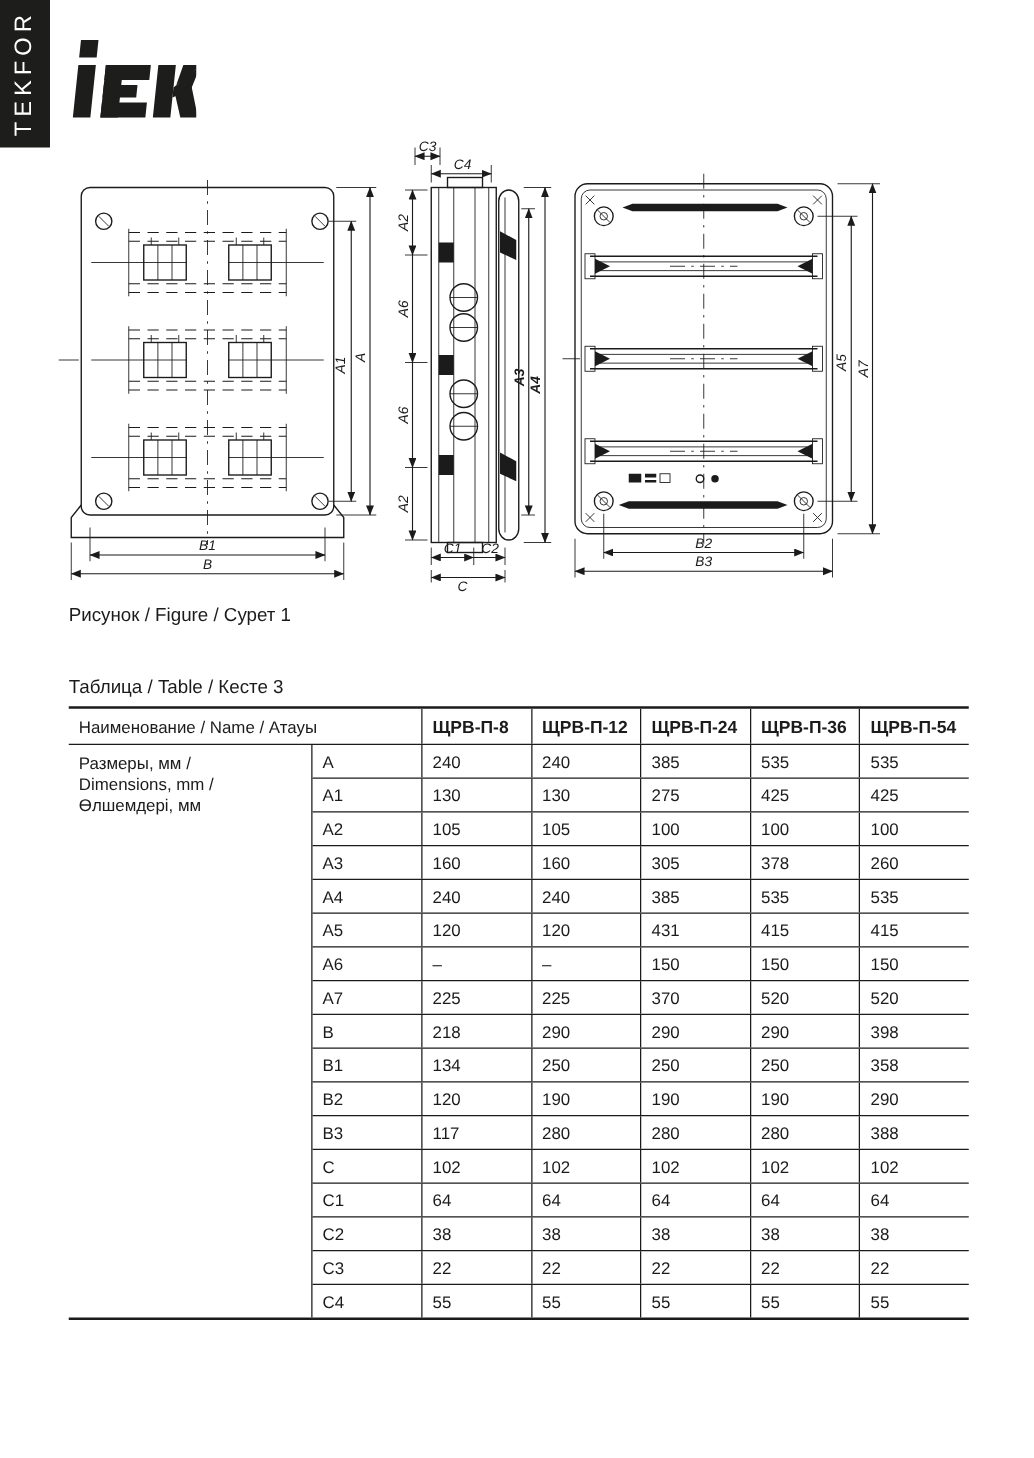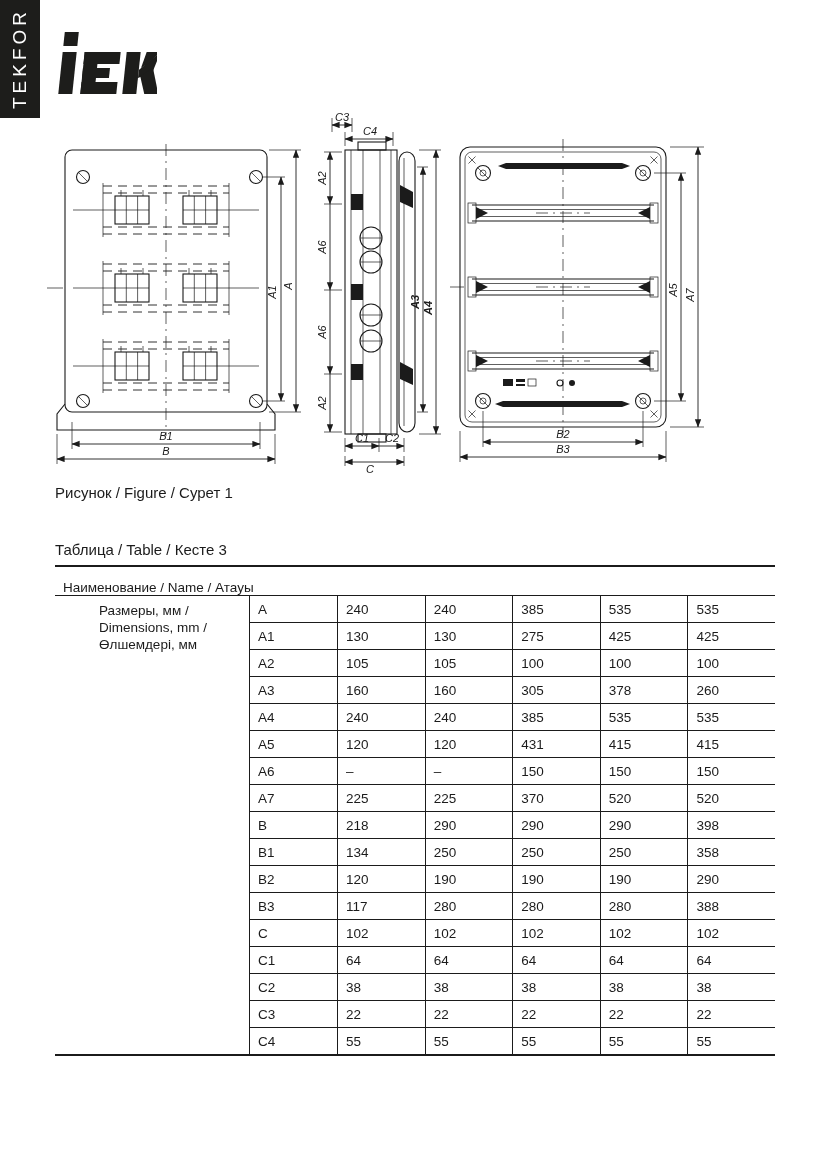--- a/index.html
+++ b/index.html
@@ -26,27 +26,27 @@
           font-size:11px;fill:#1b1b1b;}
   .dimlbl.b{font-weight:bold;}
 
   
   .figure-caption{position:absolute;left:55px;top:484px;font-size:15px;}
   .table-title{position:absolute;left:55px;top:541px;font-size:15px;}
 
   
   .dim-table{position:absolute;left:55px;top:565px;width:720px;
              border-top:2px solid #1b1b1b;border-bottom:2px solid #1b1b1b;font-size:13.5px;}
-  .thead{display:flex;height:28px;border-bottom:1px solid #1b1b1b;align-items:flex-end;}
+  .thead{display:flex;height:28px;border-bottom:1px solid #1b1b1b;align-items:center;}
   .th-name{width:282px;padding-left:8px;box-sizing:border-box;}
   .th-cols{display:flex;height:100%;}
   .th-col{width:87.6px;box-sizing:border-box;border-left:1px solid #1b1b1b;
           font-weight:bold;font-size:14px;padding-left:8px;display:flex;align-items:center;}
   .tbody{display:flex;}
-  .group-cell{width:195px;box-sizing:border-box;padding:6px 8px 0 8px;line-height:17px;margin-left:36px;}
+  .group-cell{width:195px;box-sizing:border-box;padding:6px 8px 0 8px;line-height:17px;}
   .rows{flex:1;border-left:1px solid #1b1b1b;}
   .trow{display:flex;height:26px;}
   .trow:not(:last-child){border-bottom:1px solid #1b1b1b;}
   .cell{box-sizing:border-box;padding-left:8px;display:flex;align-items:center;}
   .cell.letter{width:87px;}
   .cell.value{width:87.6px;border-left:1px solid #1b1b1b;}
 </style>
 </head>
 <body>
 
@@ -284,20 +284,27 @@
       <text class="dimlbl" x="115" y="318" text-anchor="middle">B3</text>
     </g>
   </svg>
 
   <div class="figure-caption">Рисунок / Figure / Сурет 1</div>
   <div class="table-title">Таблица / Table / Кесте 3</div>
 
   <div class="dim-table">
     <div class="thead">
       <div class="th-name">Наименование / Name / Атауы</div>
+      <div class="th-cols">
+          <div class="th-col">ЩРВ-П-8</div>
+          <div class="th-col">ЩРВ-П-12</div>
+          <div class="th-col">ЩРВ-П-24</div>
+          <div class="th-col">ЩРВ-П-36</div>
+          <div class="th-col">ЩРВ-П-54</div>
+        </div>
     </div>
     <div class="tbody">
       <div class="group-cell">
         <div>Размеры, мм /</div>
         <div>Dimensions, mm /</div>
         <div>Өлшемдері, мм</div>
       </div>
       <div class="rows">
           <div class="trow">
             <div class="cell letter">A</div>

